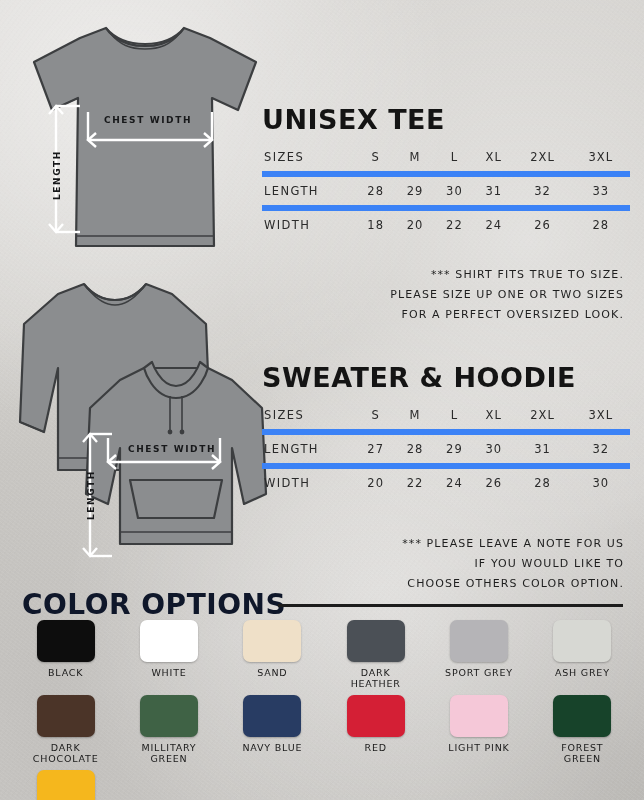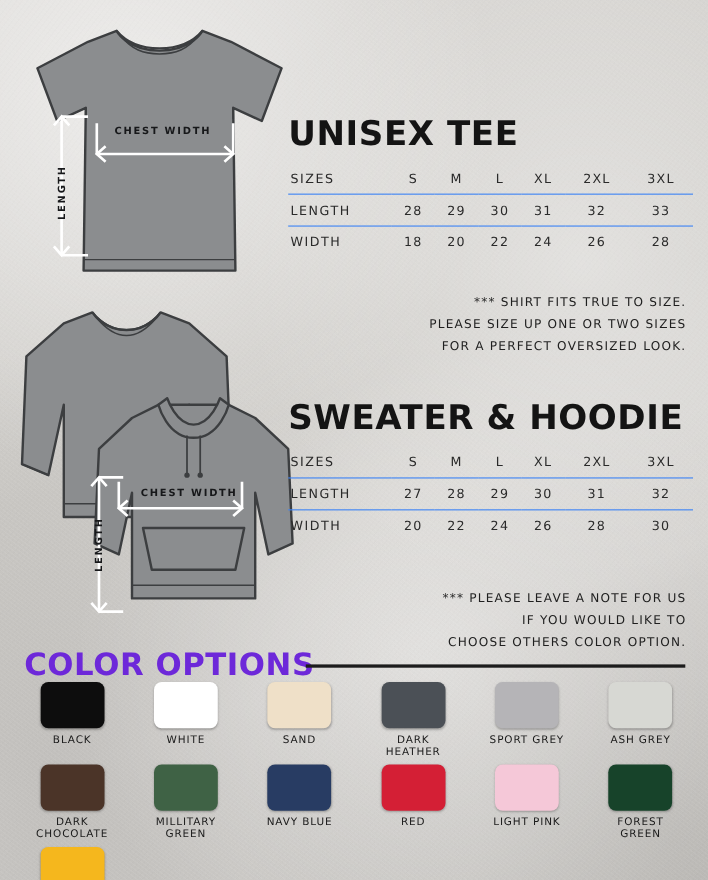--- a/index.html
+++ b/index.html
@@ -32,21 +32,21 @@
     background-image:
       repeating-linear-gradient(37deg, rgba(255,255,255,0.25) 0 1px, rgba(0,0,0,0) 1px 3px),
       repeating-linear-gradient(127deg, rgba(0,0,0,0.05) 0 1px, rgba(0,0,0,0) 1px 4px);
     pointer-events: none;
   }
 
   
   .heading {
     font-family: "DejaVu Sans", sans-serif;
     font-weight: bold;
-    color: #6d28d9;
+    color: #0f172a;
     letter-spacing: 0.5px;
     text-transform: uppercase;
   }
 
   
   .art { position: absolute; }
   #tee-art { left: 18px; top: 14px; }
   #sweater-art { left: 14px; top: 272px; }
   #hoodie-art { left: 82px; top: 352px; }
 
@@ -63,21 +63,21 @@
   .vert {
     transform-origin: left top;
     transform: rotate(-90deg);
   }
 
   
   .table-block { position: absolute; }
   .table-title {
     font-family: "DejaVu Sans", sans-serif;
     font-weight: bold;
-    font-size: 31px;
+    font-size: 27px;
     letter-spacing: 0.5px;
     color: #141414;
     text-transform: uppercase;
     margin-bottom: 8px;
   }
   table.size {
     border-collapse: collapse;
     width: 368px;
   }
   table.size th, table.size td {
@@ -89,21 +89,21 @@
     padding: 7px 0 7px 0;
     font-weight: normal;
   }
   table.size th.rowhead, table.size td.rowhead {
     text-align: left;
     letter-spacing: 1.4px;
     width: 92px;
     padding-left: 2px;
   }
   table.size tr.line th, table.size tr.line td {
-    border-bottom: 1px solid #3b82f6;
+    border-bottom: 6px solid #3b82f6;
   }
 
   
   .note {
     position: absolute;
     text-align: right;
     font-family: "DejaVu Sans", sans-serif;
     font-size: 11px;
     line-height: 20px;
     letter-spacing: 1.1px;

